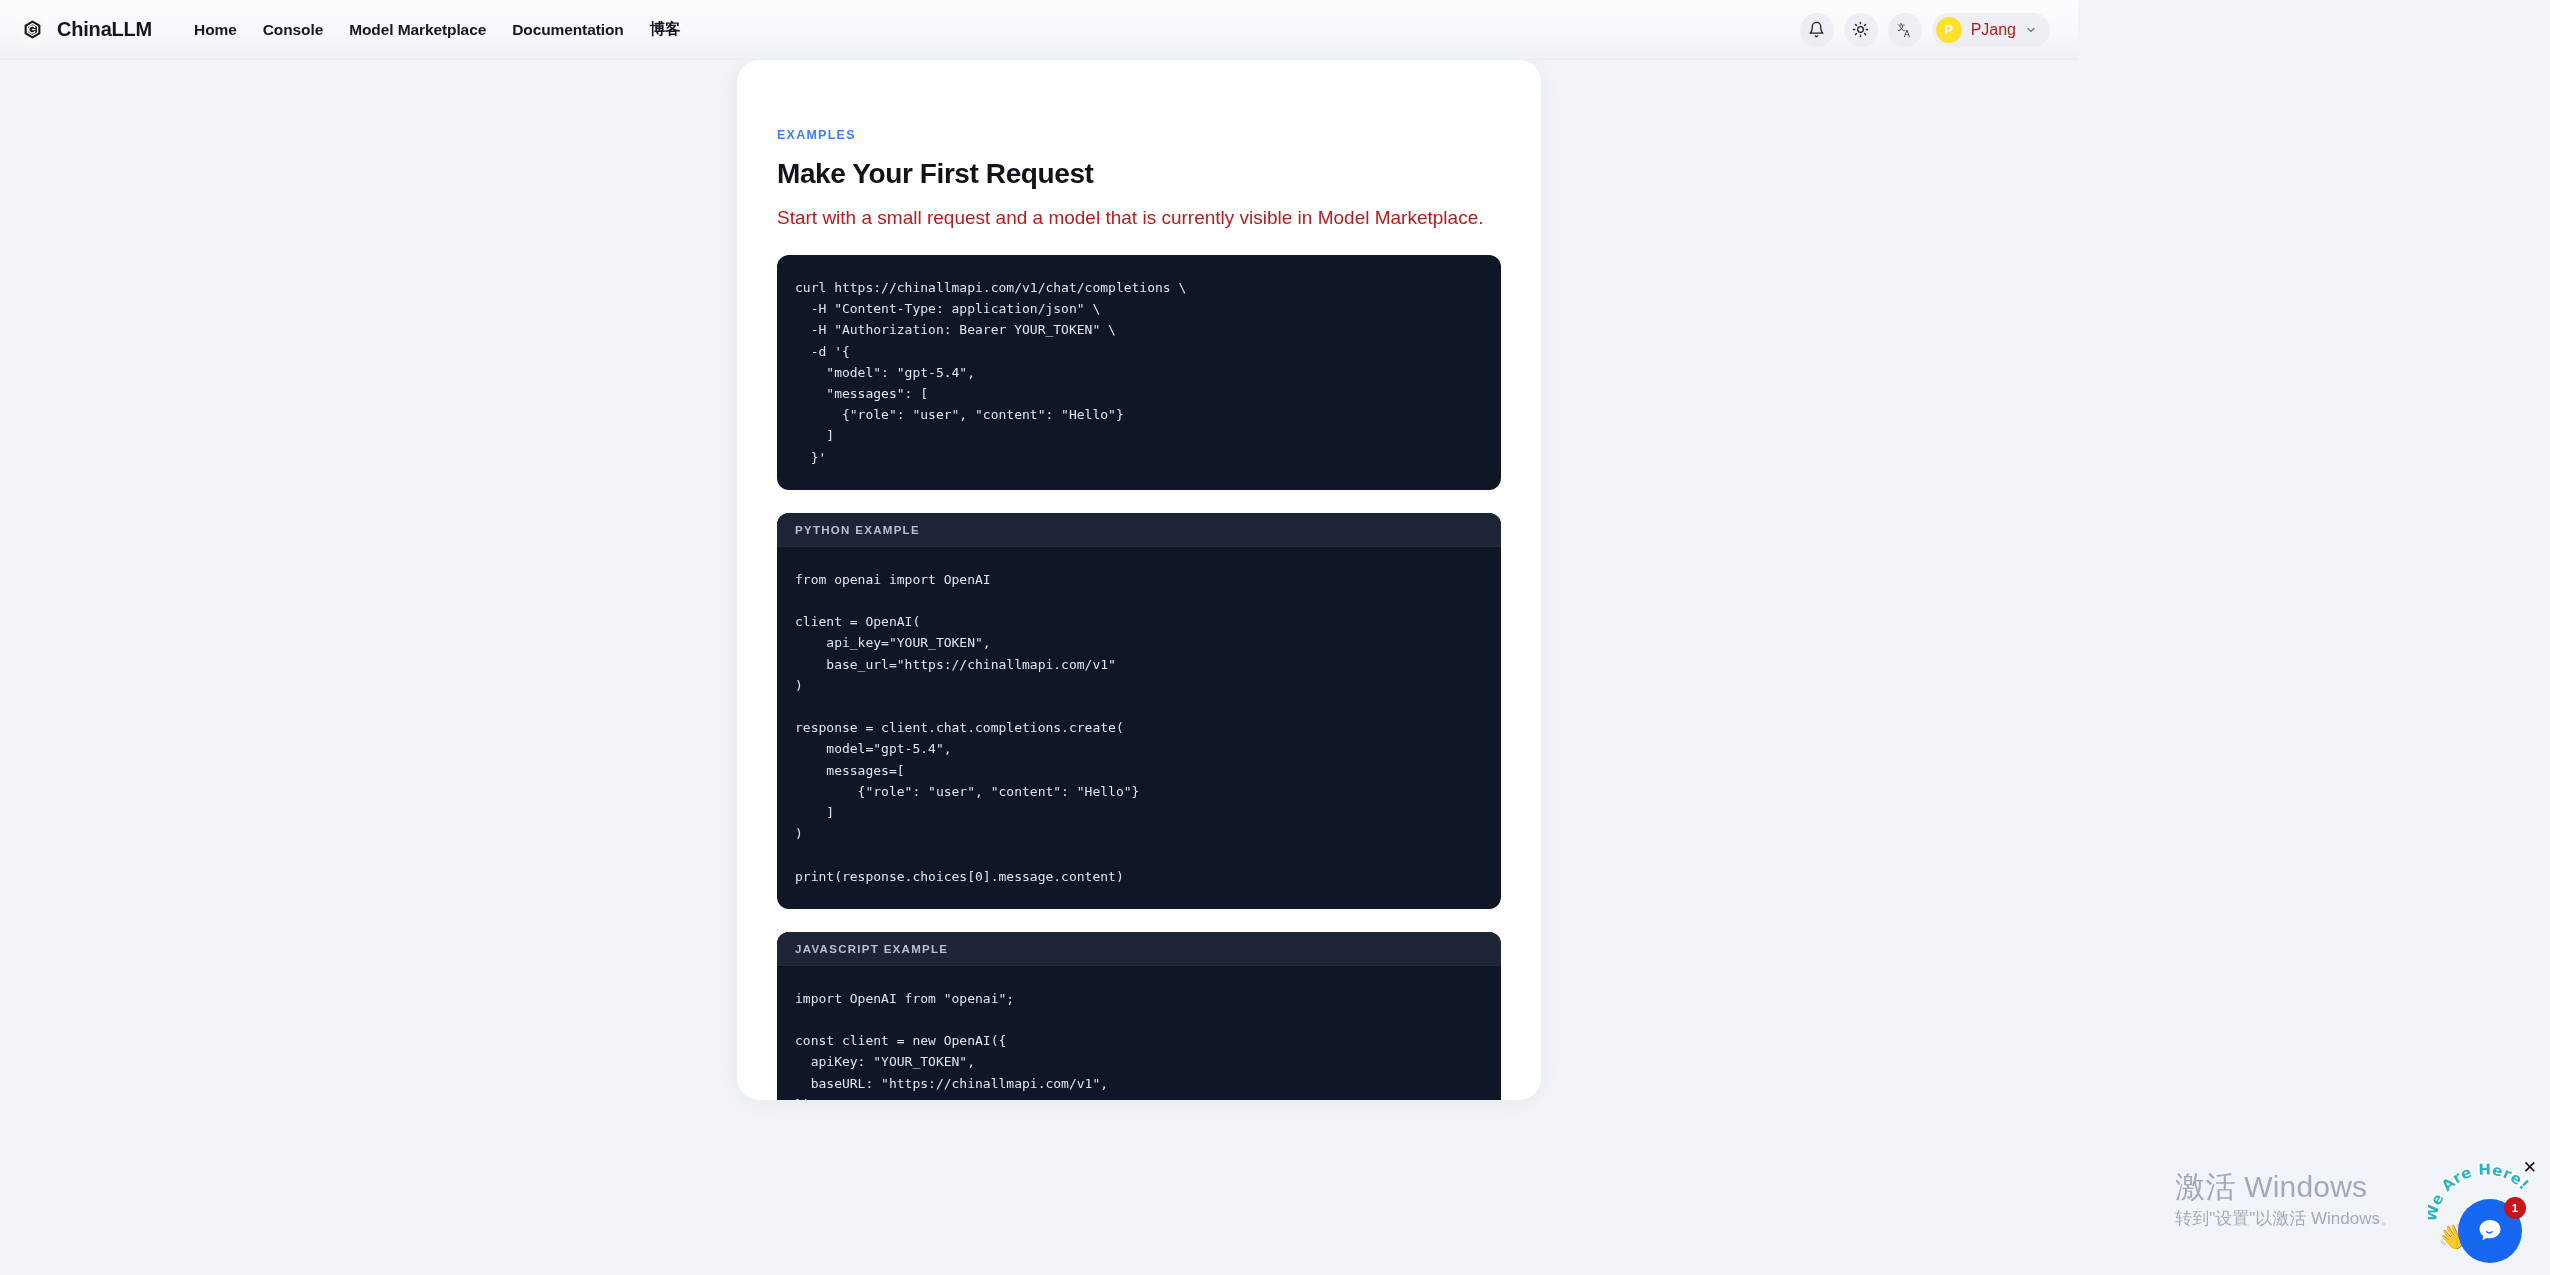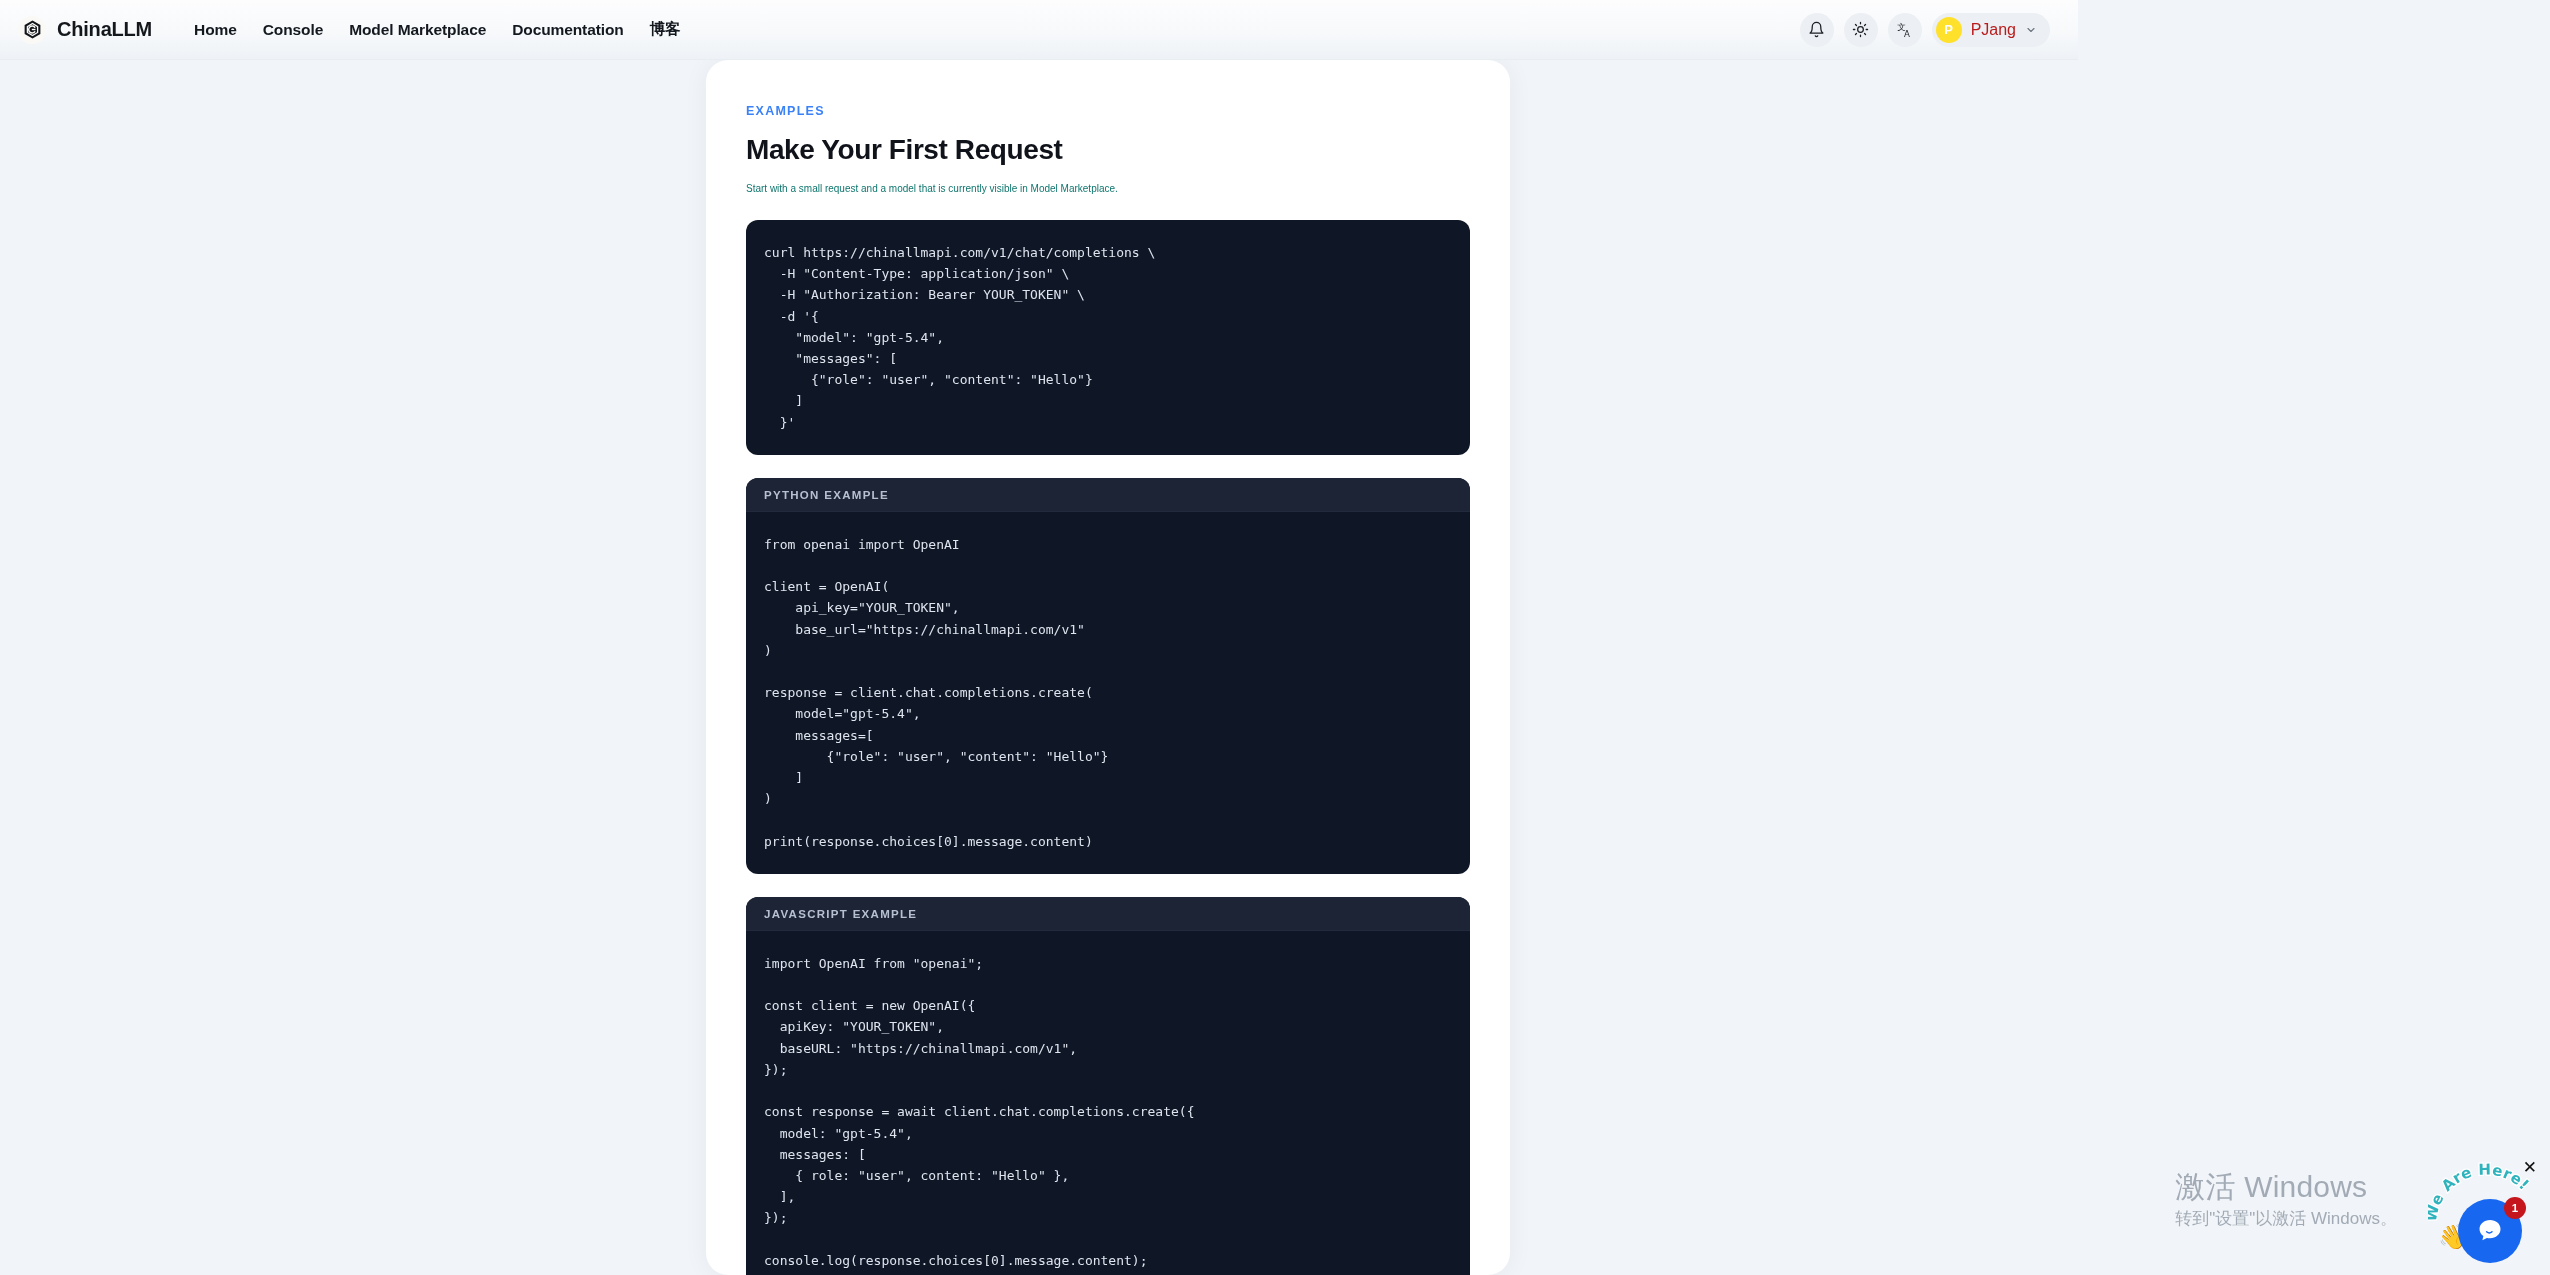--- a/index.html
+++ b/index.html
@@ -116,49 +116,49 @@
   .user-name {
     font-size: 16px;
     color: #b91c1c;
     font-weight: 400;
   }
 
   
   .page-card {
     position: absolute;
     top: 60px;
-    left: 706px;
+    left: 737px;
     width: 804px;
-    height: 1215px;
+    height: 1040px;
     background: #ffffff;
     border-radius: 22px;
     box-shadow: 0 1px 26px rgba(24, 40, 70, .055);
-    padding: 44px 40px 0 40px;
+    padding: 68px 40px 0 40px;
     overflow: hidden;
   }
 
   .eyebrow {
     font-size: 12.5px;
     font-weight: 700;
     letter-spacing: 1.25px;
     color: #3b82f6;
     margin-bottom: 16px;
   }
 
   .page-title {
     font-size: 28px;
     font-weight: 700;
     color: #10131a;
     letter-spacing: -.4px;
     margin-bottom: 17px;
   }
 
   .page-sub {
-    font-size: 10px;
-    color: #0f766e;
+    font-size: 19px;
+    color: #b91c1c;
     margin-bottom: 26px;
   }
 
   
   .code-block {
     background: #0f1727;
     border-radius: 12px;
     overflow: hidden;
     margin-bottom: 23px;
   }

